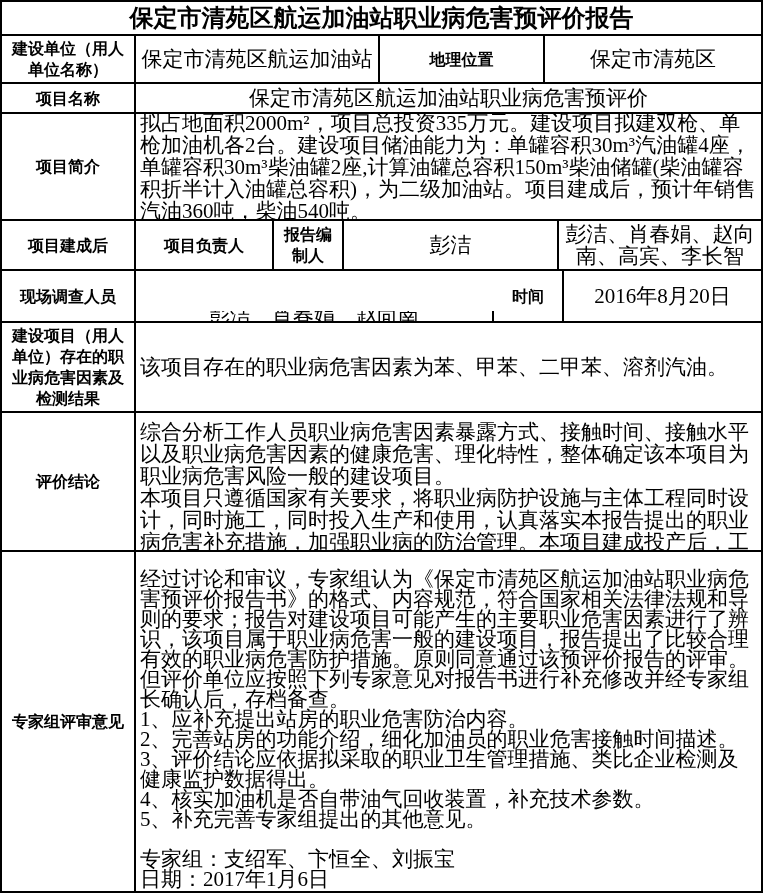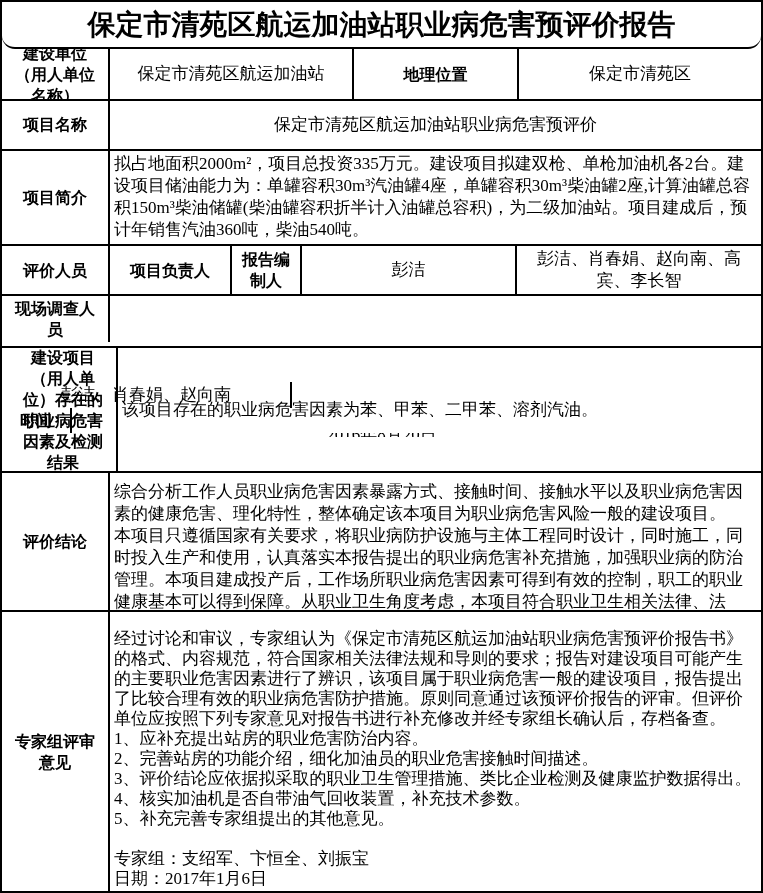--- a/index.html
+++ b/index.html
@@ -24,64 +24,63 @@
     width: 100%;
   }
   .row:last-child { border-bottom: none; }
   .cell {
     box-sizing: border-box;
     border-right: 2px solid #000;
     display: flex;
     align-items: center;
     justify-content: center;
     text-align: center;
-    font-size: 17px;
+    font-size: 21px;
     line-height: 22px;
     padding: 2px 4px;
     overflow: hidden;
   }
   .cell:last-child { border-right: none; }
   .label {
     font-weight: bold;
     font-size: 16px;
     line-height: 21px;
     padding: 2px 9px;
   }
   .title-row {
     height: 53px;
     display: flex;
     align-items: center;
     justify-content: center;
     box-sizing: border-box;
     border-bottom: 2px solid #000;
-    font-size: 28px;
+    font-size: 24px;
     font-weight: bold;
     letter-spacing: 0px;
-    border-radius: 13px;
   }
   .h-r1 { height: 52px; }
   .h-r2 { height: 55px; }
   .h-r3 { height: 107px; }
   .h-r4 { height: 51px; }
-  .h-r5 { height: 52px; flex-direction: column; }
-  .h-r6 { height: 125px; padding-left: 8px; }
+  .h-r5 { height: 52px; }
+  .h-r6 { height: 125px; }
   .h-r7 { height: 139px; }
   .h-r8 { flex: 1; }
   .rows-wrap {
     display: flex;
     flex-direction: column;
     height: 100%;
   }
-  .w-label { width: 108px; flex: 0 0 auto; }
+  .w-label { width: 134px; flex: 0 0 auto; }
   .w-r1v1  { width: 244px; flex: 0 0 auto; }
   .w-r1l2  { width: 165px; flex: 0 0 auto; }
-  .w-r4c2  { width: 122px; flex: 0 0 auto; }
+  .w-r4c2  { width: 138px; flex: 0 0 auto; }
   .w-r4c3  { width: 215px; flex: 0 0 auto; }
   .w-small { width: 70px;  flex: 0 0 auto; }
-  .w-r5v   { width: 290px; flex: 0 0 auto; margin-top: 40px; }
+  .w-r5v   { width: 358px; flex: 0 0 auto; margin-top: 40px; }
   .w-rest  { flex: 1; }
   .text-left {
     justify-content: flex-start;
     text-align: left;
     white-space: pre-wrap;
     word-break: break-all;
     padding: 2px 3px 2px 4px;
   }
   .v-top { align-items: flex-start; }
   .expert-text {
@@ -109,21 +108,21 @@
       <div class="cell label w-label">项目名称</div>
       <div class="cell w-rest">保定市清苑区航运加油站职业病危害预评价</div>
     </div>
 
     <div class="row h-r3">
       <div class="cell label w-label">项目简介</div>
       <div class="cell w-rest text-left">拟占地面积2000m²，项目总投资335万元。建设项目拟建双枪、单枪加油机各2台。建设项目储油能力为：单罐容积30m³汽油罐4座，单罐容积30m³柴油罐2座,计算油罐总容积150m³柴油储罐(柴油罐容积折半计入油罐总容积)，为二级加油站。项目建成后，预计年销售汽油360吨，柴油540吨。</div>
     </div>
 
     <div class="row h-r4">
-      <div class="cell label w-label">评价人员</div>
+      <div class="cell label w-label">项目建成后</div>
       <div class="cell label w-r4c2">项目负责人</div>
       <div class="cell label w-small">报告编制人</div>
       <div class="cell w-r4c3">彭洁</div>
       <div class="cell w-rest">彭洁、肖春娟、赵向南、高宾、李长智</div>
     </div>
 
     <div class="row h-r5">
       <div class="cell label w-label">现场调查人员</div>
       <div class="cell w-r5v">彭洁、肖春娟、赵向南</div>
       <div class="cell label w-small">时间</div>

